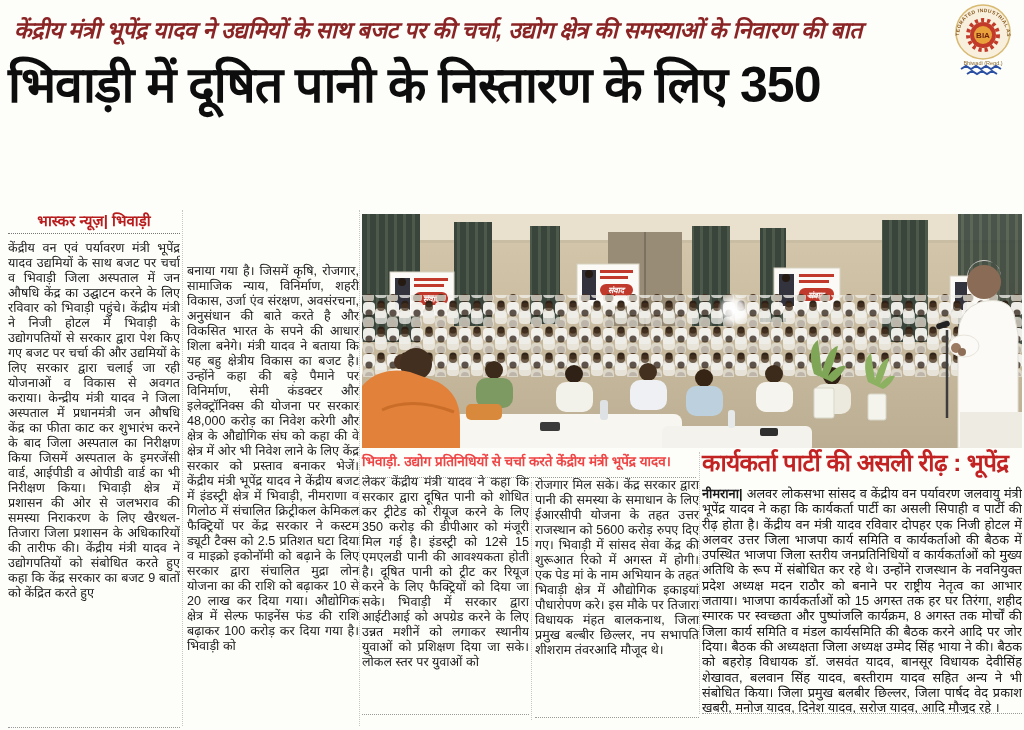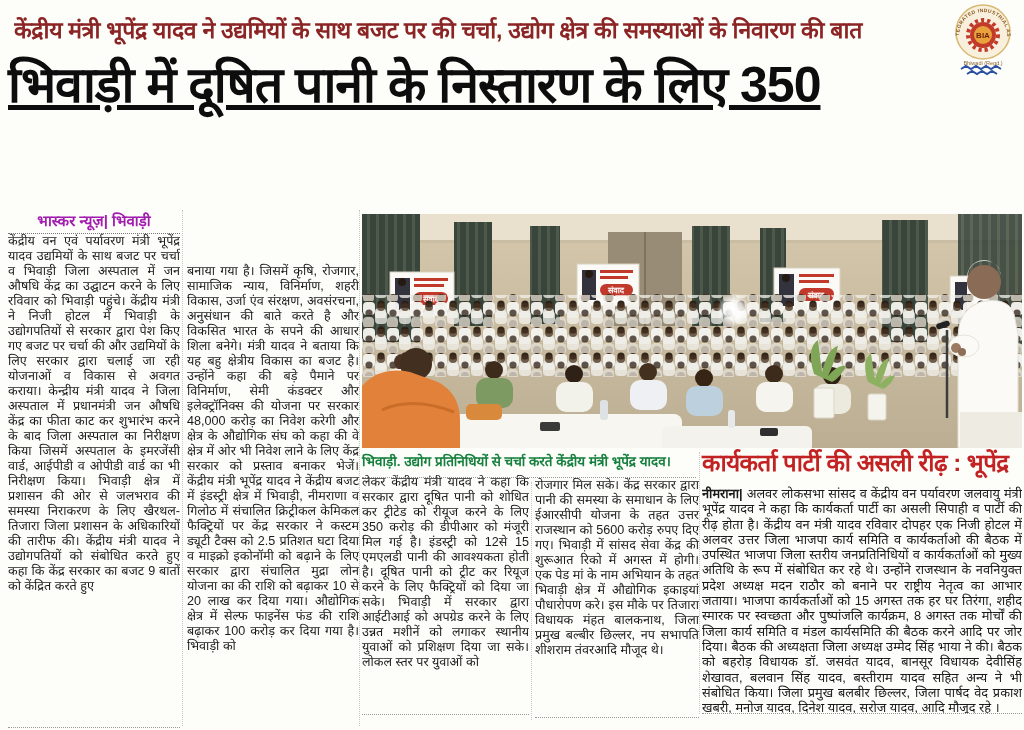--- a/index.html
+++ b/index.html
@@ -4,41 +4,41 @@
 <style>
   * { margin:0; padding:0; box-sizing:border-box; }
   html,body { background:#e9e7e2; }
   .page {
     position:relative; width:1024px; height:730px; overflow:hidden;
     background:#fdfdfa; font-family:"Liberation Sans", sans-serif; color:#1a1a1a;
   }
   .kicker {
     position:absolute; top:13px; left:14px; width:932px;
     font-size:23px; font-weight:bold; color:#8b2424;
-    white-space:nowrap; overflow:hidden; letter-spacing:-0.3px;
+    white-space:nowrap; overflow:hidden; letter-spacing:-0.3px;font-style:italic;
   }
   .logo { position:absolute; top:2px; right:4px; width:74px; height:76px; }
   .headline {
     position:absolute; top:50px; left:8px; width:1008px;
-    font-size:50px; line-height:71px; font-weight:800; color:#0d0d0d; letter-spacing:-1px;text-decoration:underline;
+    font-size:50px; line-height:71px; font-weight:800; color:#0d0d0d; letter-spacing:-1px;
   }
   .col { position:absolute; font-size:12.6px; line-height:15px; text-align:justify; overflow:hidden; }
   .col1 { left:8px;  top:206px; width:172px; height:522px; border-bottom:1px dotted #9a9a9a; }
   .col2 { left:187px; top:220px; width:172px; height:522px; border-bottom:1px dotted #9a9a9a; padding-top:44px; }
   .col3 { left:362px; top:475px; width:167px; height:240px; border-bottom:1px dotted #9a9a9a; }
   .col4 { left:535px; top:478px; width:164px; height:240px; border-bottom:1px dotted #9a9a9a; }
   .byline {
-    text-align:center; font-weight:bold; font-size:15px; color:#a21caf;
-    padding:7px 0 5px; border-bottom:1px dotted #777; 
-  }
-  .photo-wrap { position:absolute; left:362px; top:214px; width:660px; height:234px; }
+    text-align:center; font-weight:bold; font-size:15px; color:#b91c1c;
+    padding:7px 0 5px; border-bottom:1px dotted #777; margin-bottom:7px;
+  }
+  .photo-wrap { position:absolute; left:362px; top:214px; width:660px; height:234px;font-style:italic; }
   .photo-wrap svg { display:block; width:660px; height:234px; }
   .caption {
     position:absolute; left:362px; top:452px; width:334px;
-    font-size:13.5px; font-weight:bold; color:#15803d;
+    font-size:13.5px; font-weight:bold; color:#ef4444;
     padding-bottom:7px; border-bottom:1px dotted #999;
   }
   .side { position:absolute; left:702px; top:446px; width:320px; }
   .side-headline { font-size:24px; line-height:34px; font-weight:800; color:#c32222; letter-spacing:-0.5px; }
   .side-body {
     margin-top:6px; font-size:12.8px; line-height:15.3px; text-align:justify;
     height:228px; overflow:hidden; border-bottom:1px dotted #9a9a9a;
   }
   .side-body b { font-weight:bold; }
   .vrule { position:absolute; width:0; border-left:1px dotted #c6c6c6; }

